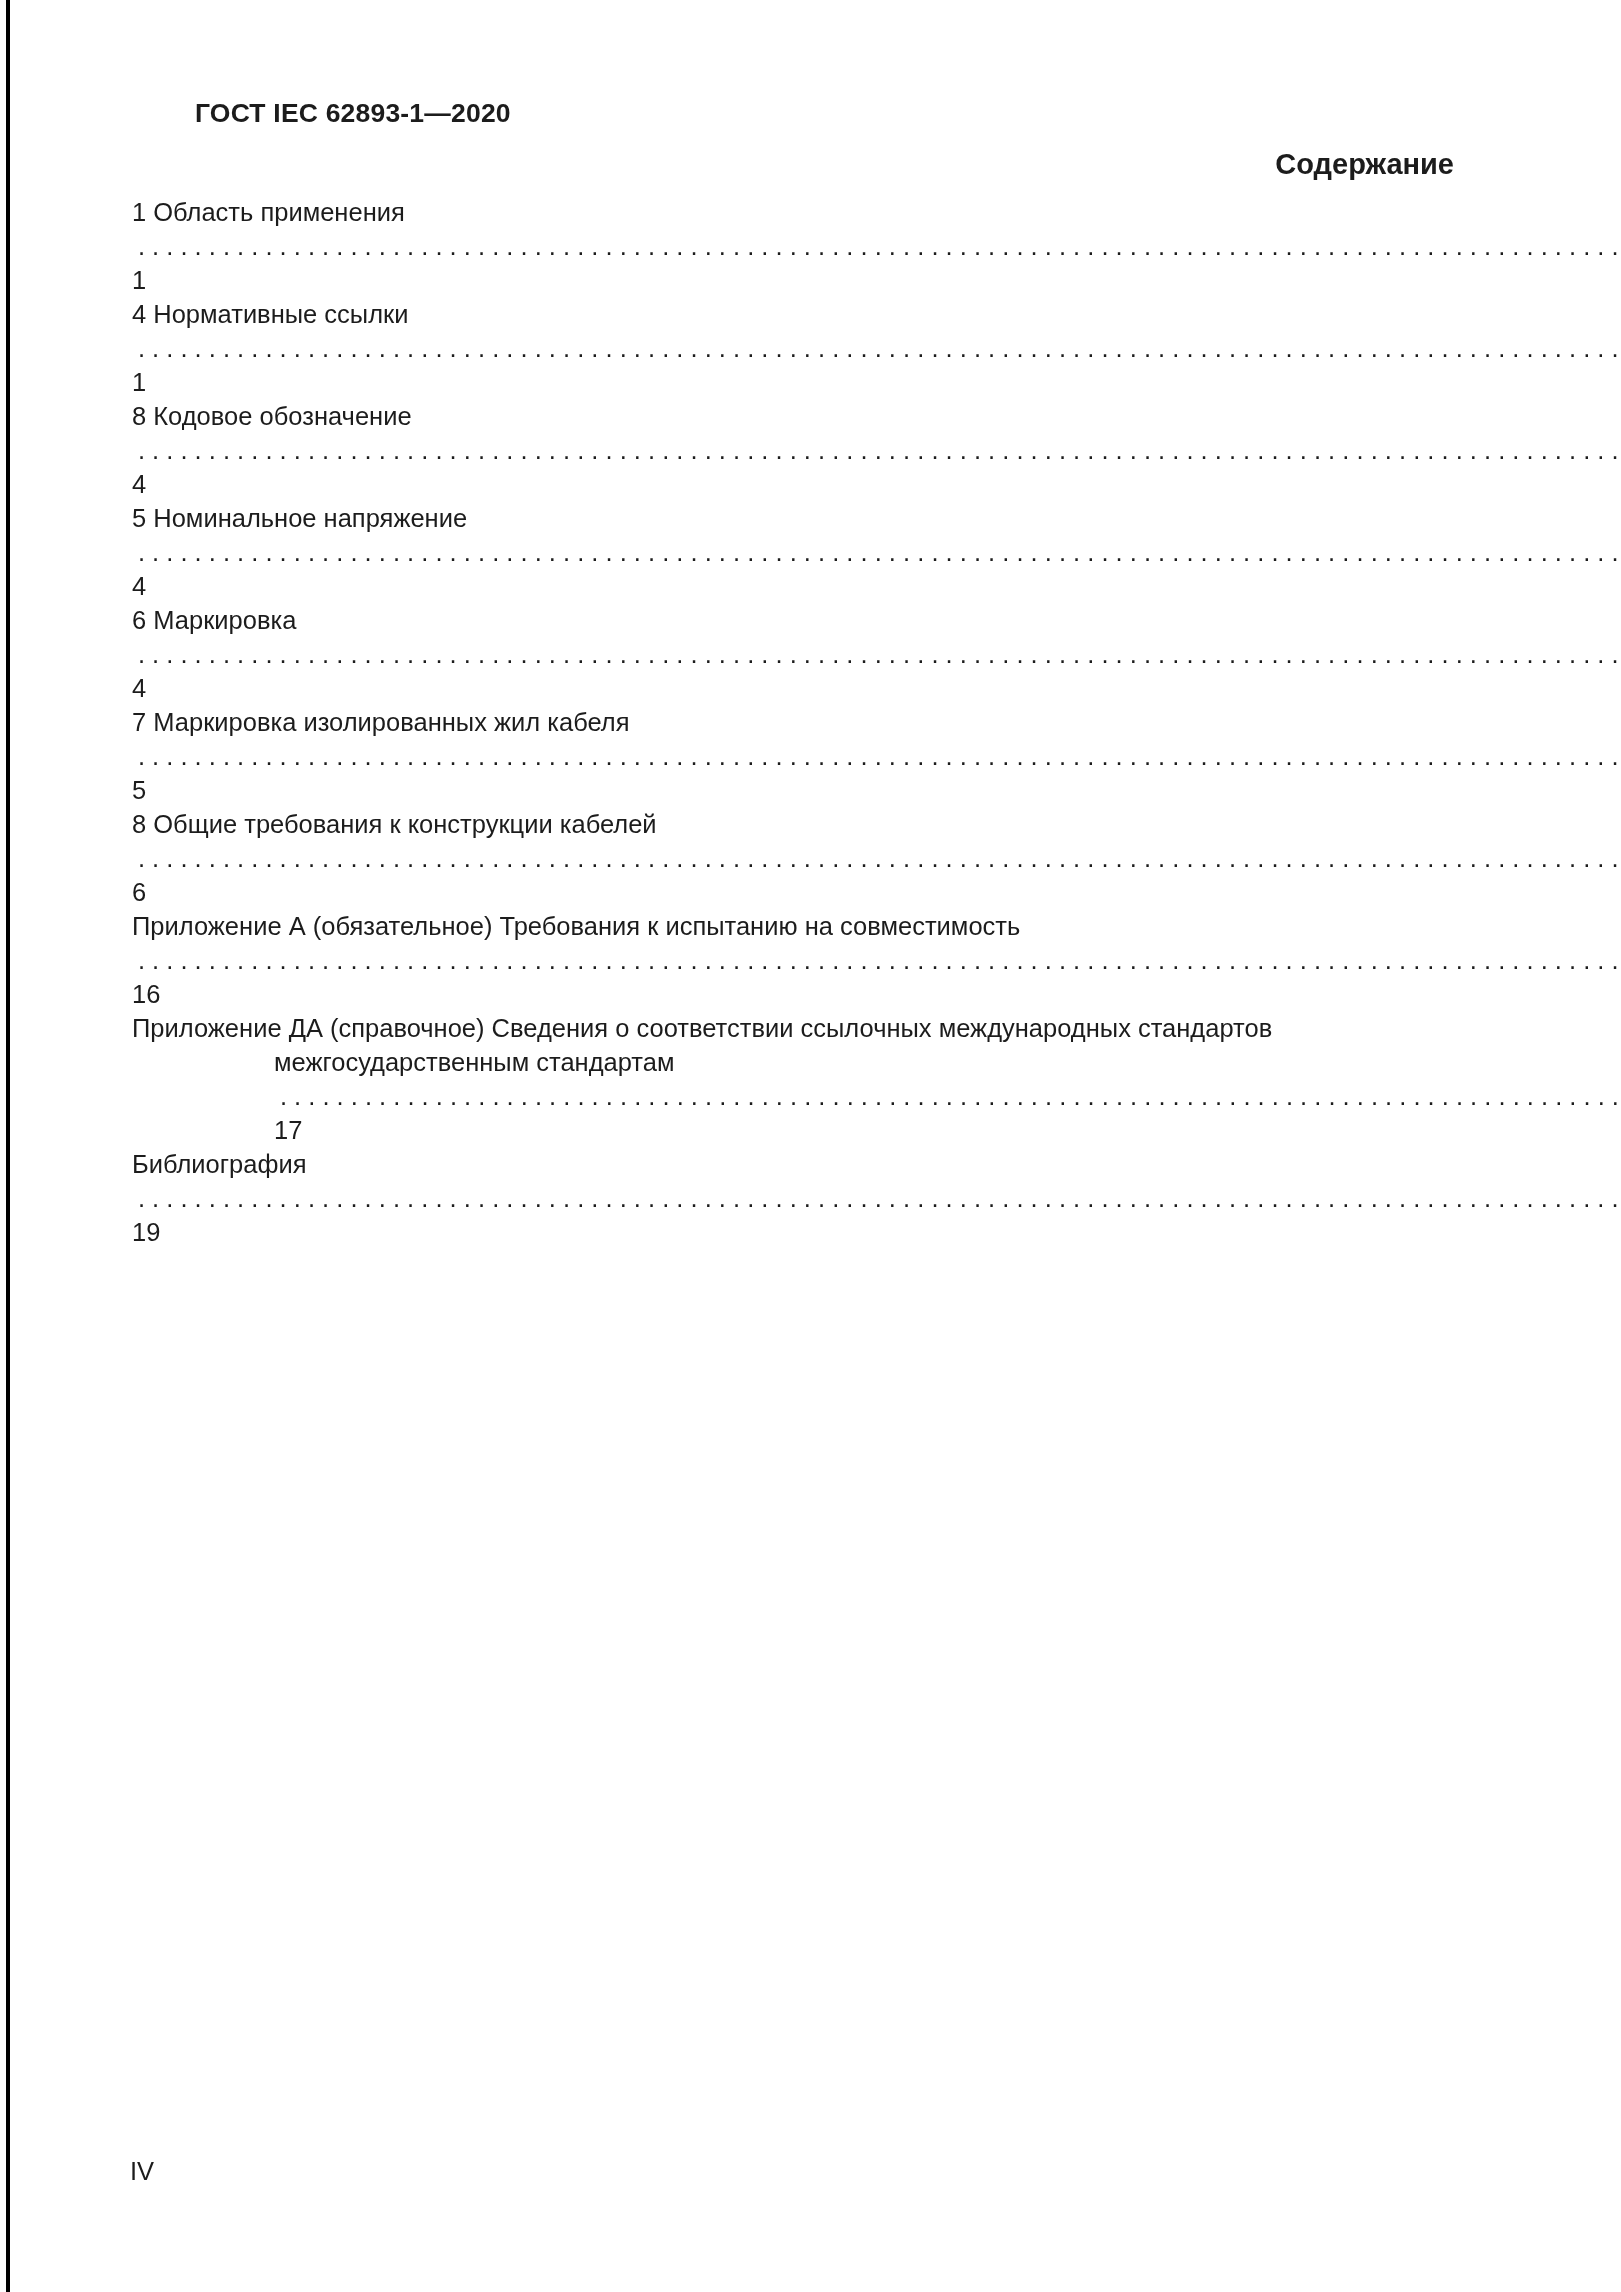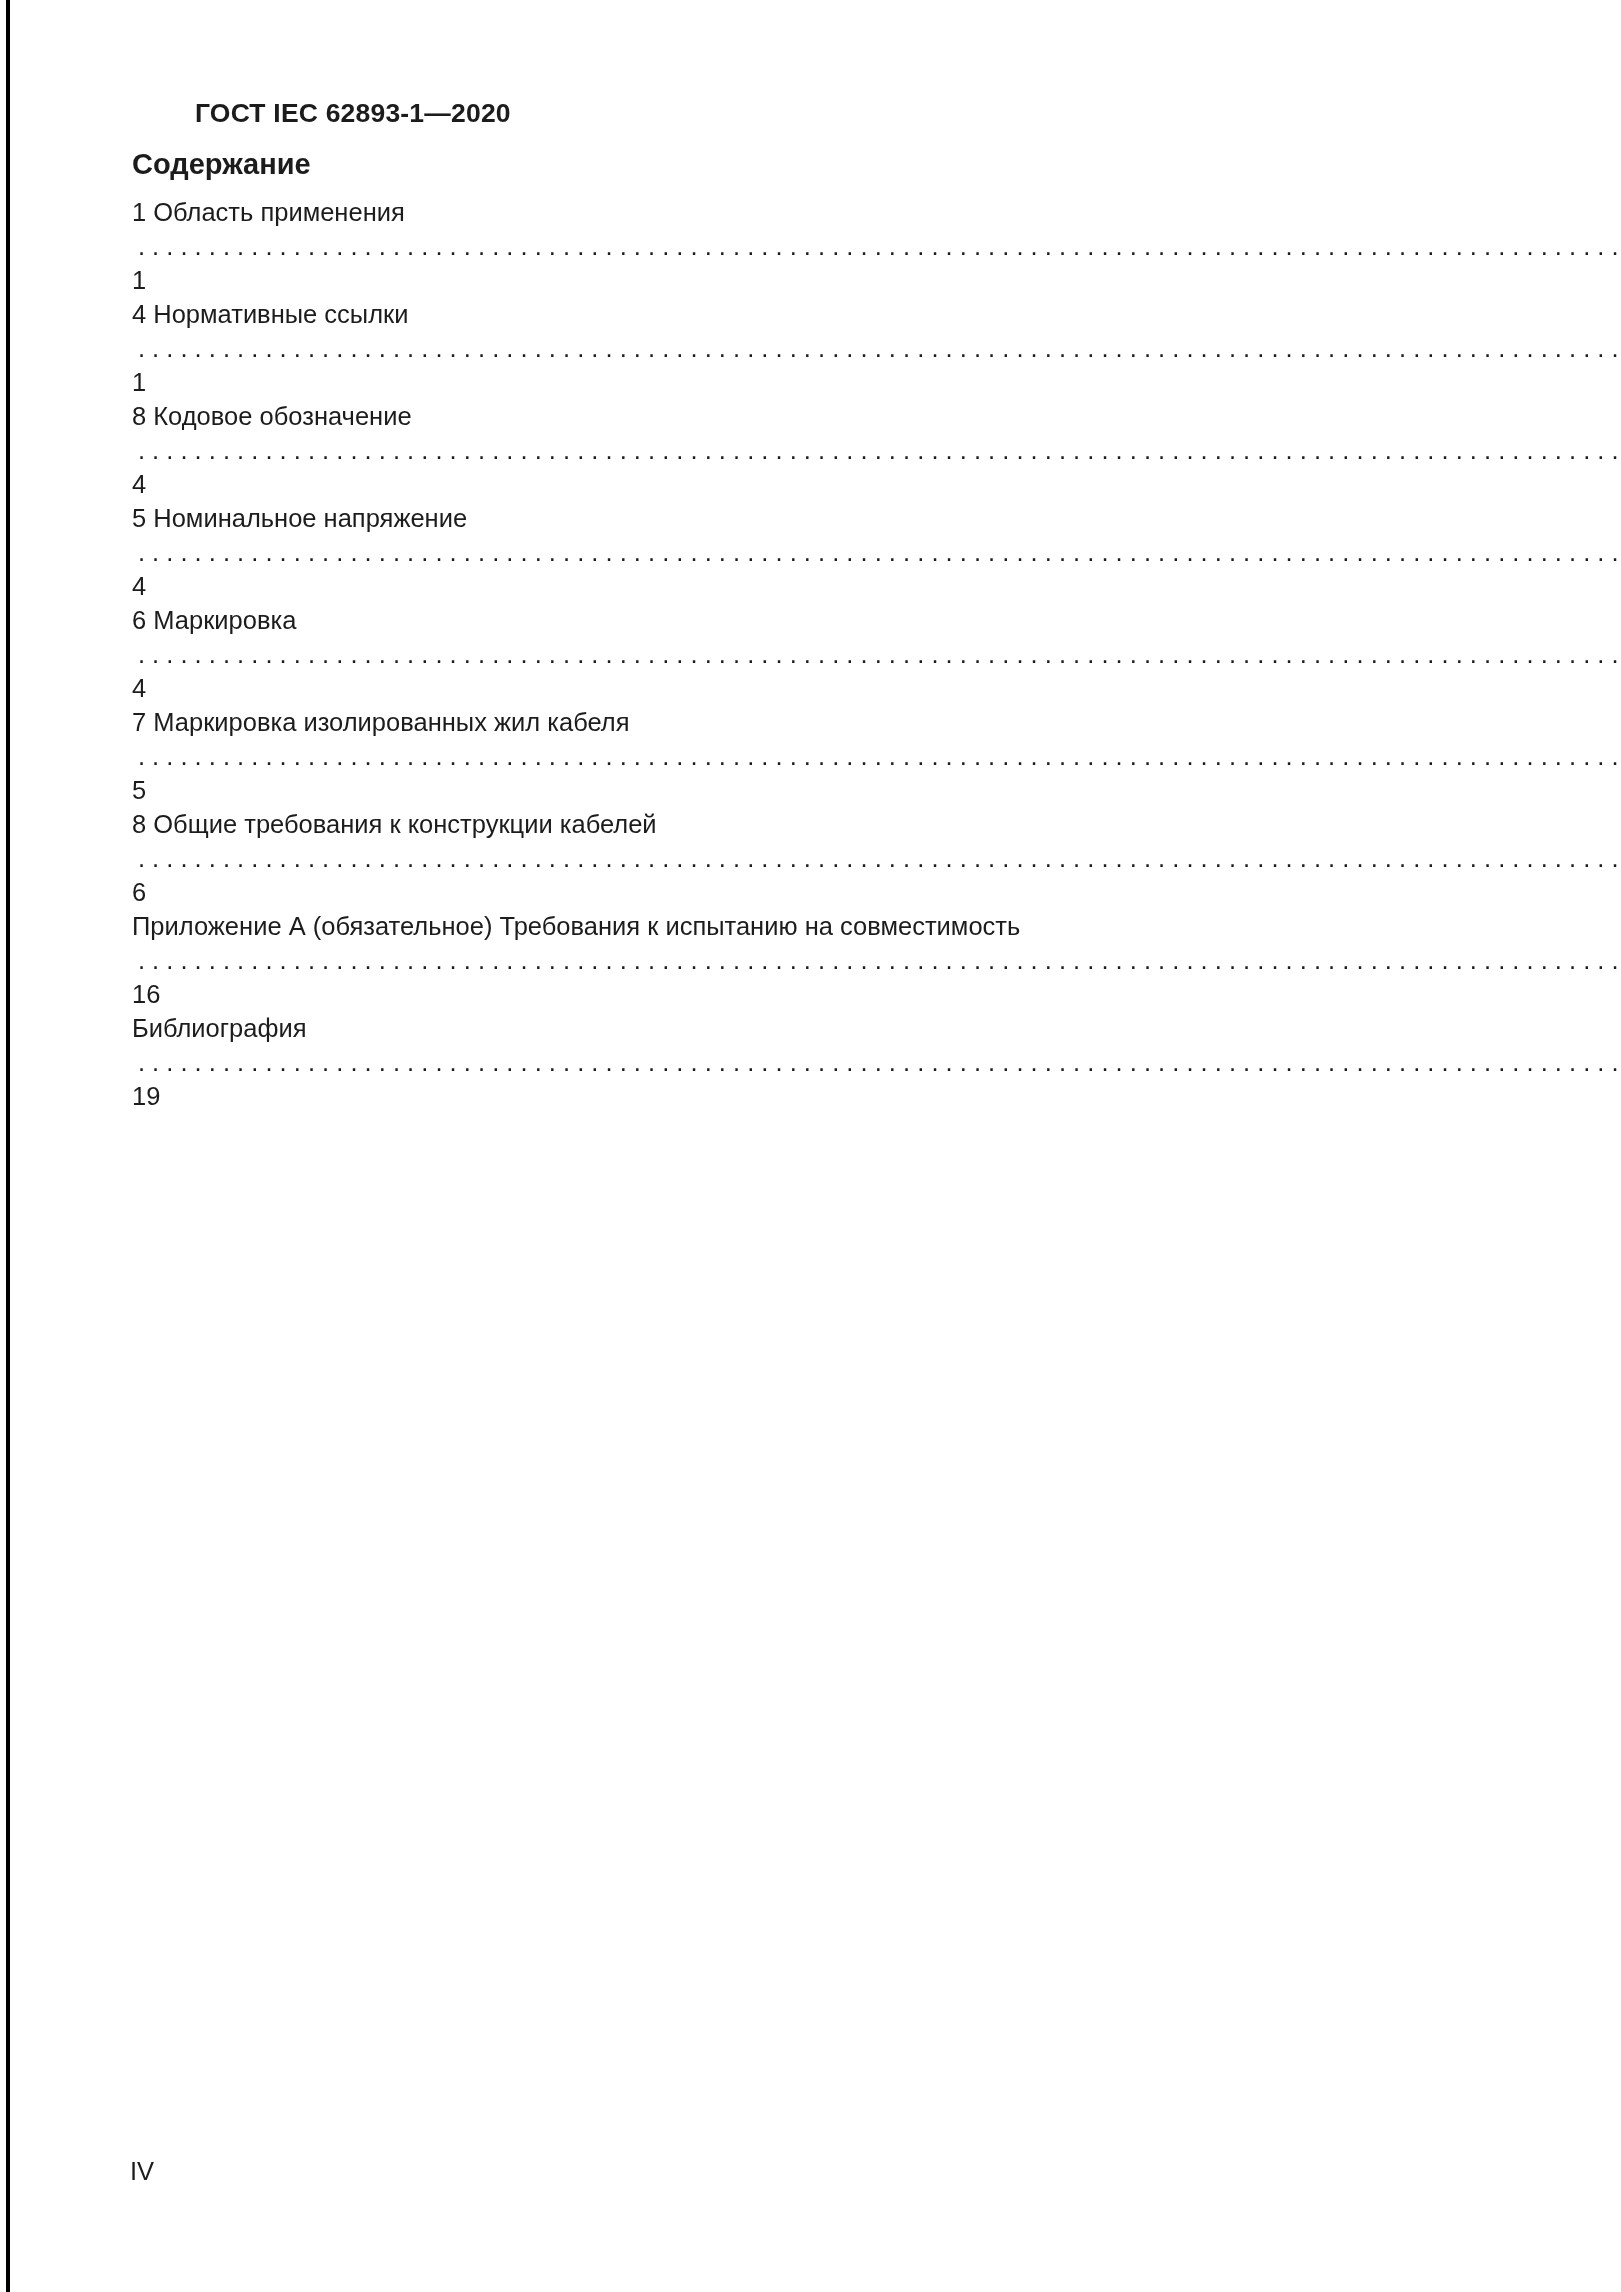--- a/index.html
+++ b/index.html
@@ -33,21 +33,21 @@
   .doc-header {
     font-size: 26.5px;
     font-weight: bold;
     line-height: 31px;
     margin-left: 63px;
     letter-spacing: 0.2px;
   }
   .toc-title {
     font-size: 29px;
     font-weight: bold;
-    text-align: left;
+    text-align: right;
     margin: 17.6px 0 13.7px 0;
     line-height: 35px;
   }
   .toc {
     font-size: 25.5px;
     line-height: 34px;
   }
   .toc-line {
     display: flex;
     align-items: flex-start;
@@ -136,20 +136,30 @@
         <span class="dots"></span>
         <span class="toc-page">6</span>
       </div>
 
       <div class="toc-line">
         <span class="toc-label">Приложение А (обязательное) Требования к испытанию на совместимость</span>
         <span class="dots"></span>
         <span class="toc-page">16</span>
       </div>
 
+      <div>
+        <div class="toc-line">
+          <span class="toc-label">Приложение ДА (справочное) Сведения о соответствии ссылочных международных стандартов</span>
+        </div>
+        <div class="toc-line wrap-indent">
+          <span class="toc-label">межгосударственным стандартам</span>
+          <span class="dots"></span>
+          <span class="toc-page">17</span>
+        </div>
+      </div>
 
       <div class="toc-line">
         <span class="toc-label">Библиография</span>
         <span class="dots"></span>
         <span class="toc-page">19</span>
       </div>
 
     </div>
   </div>
 

